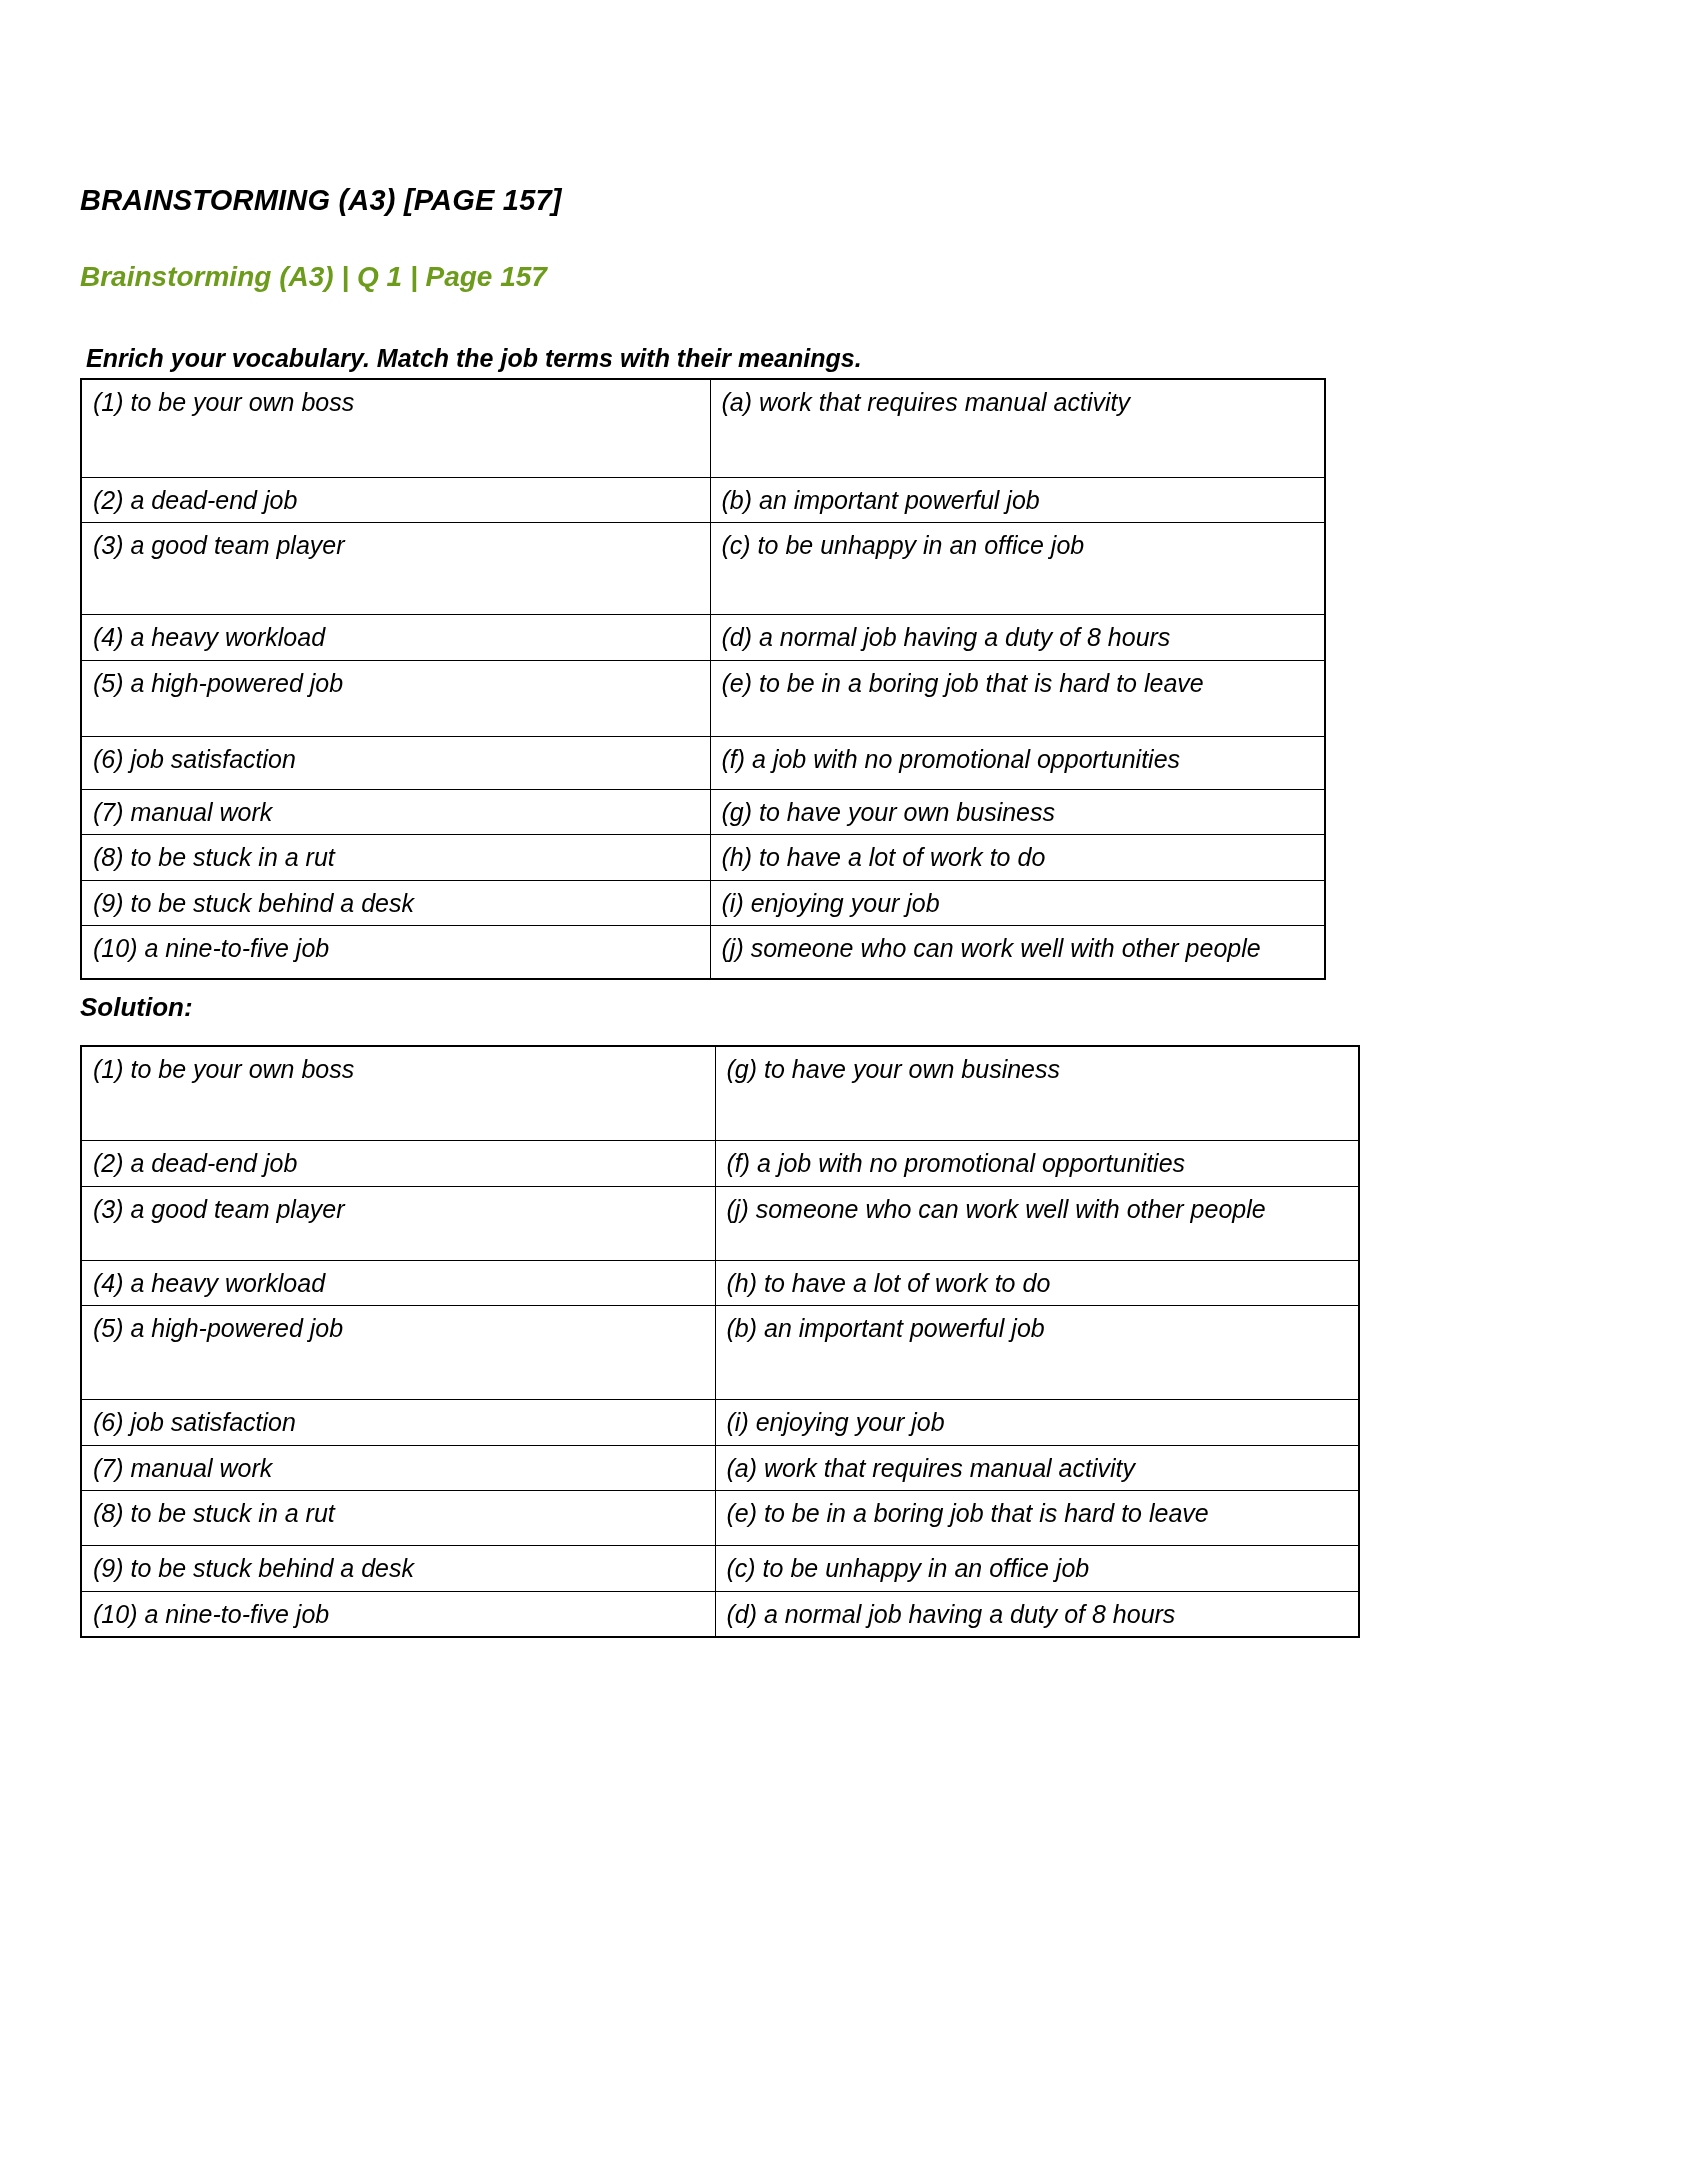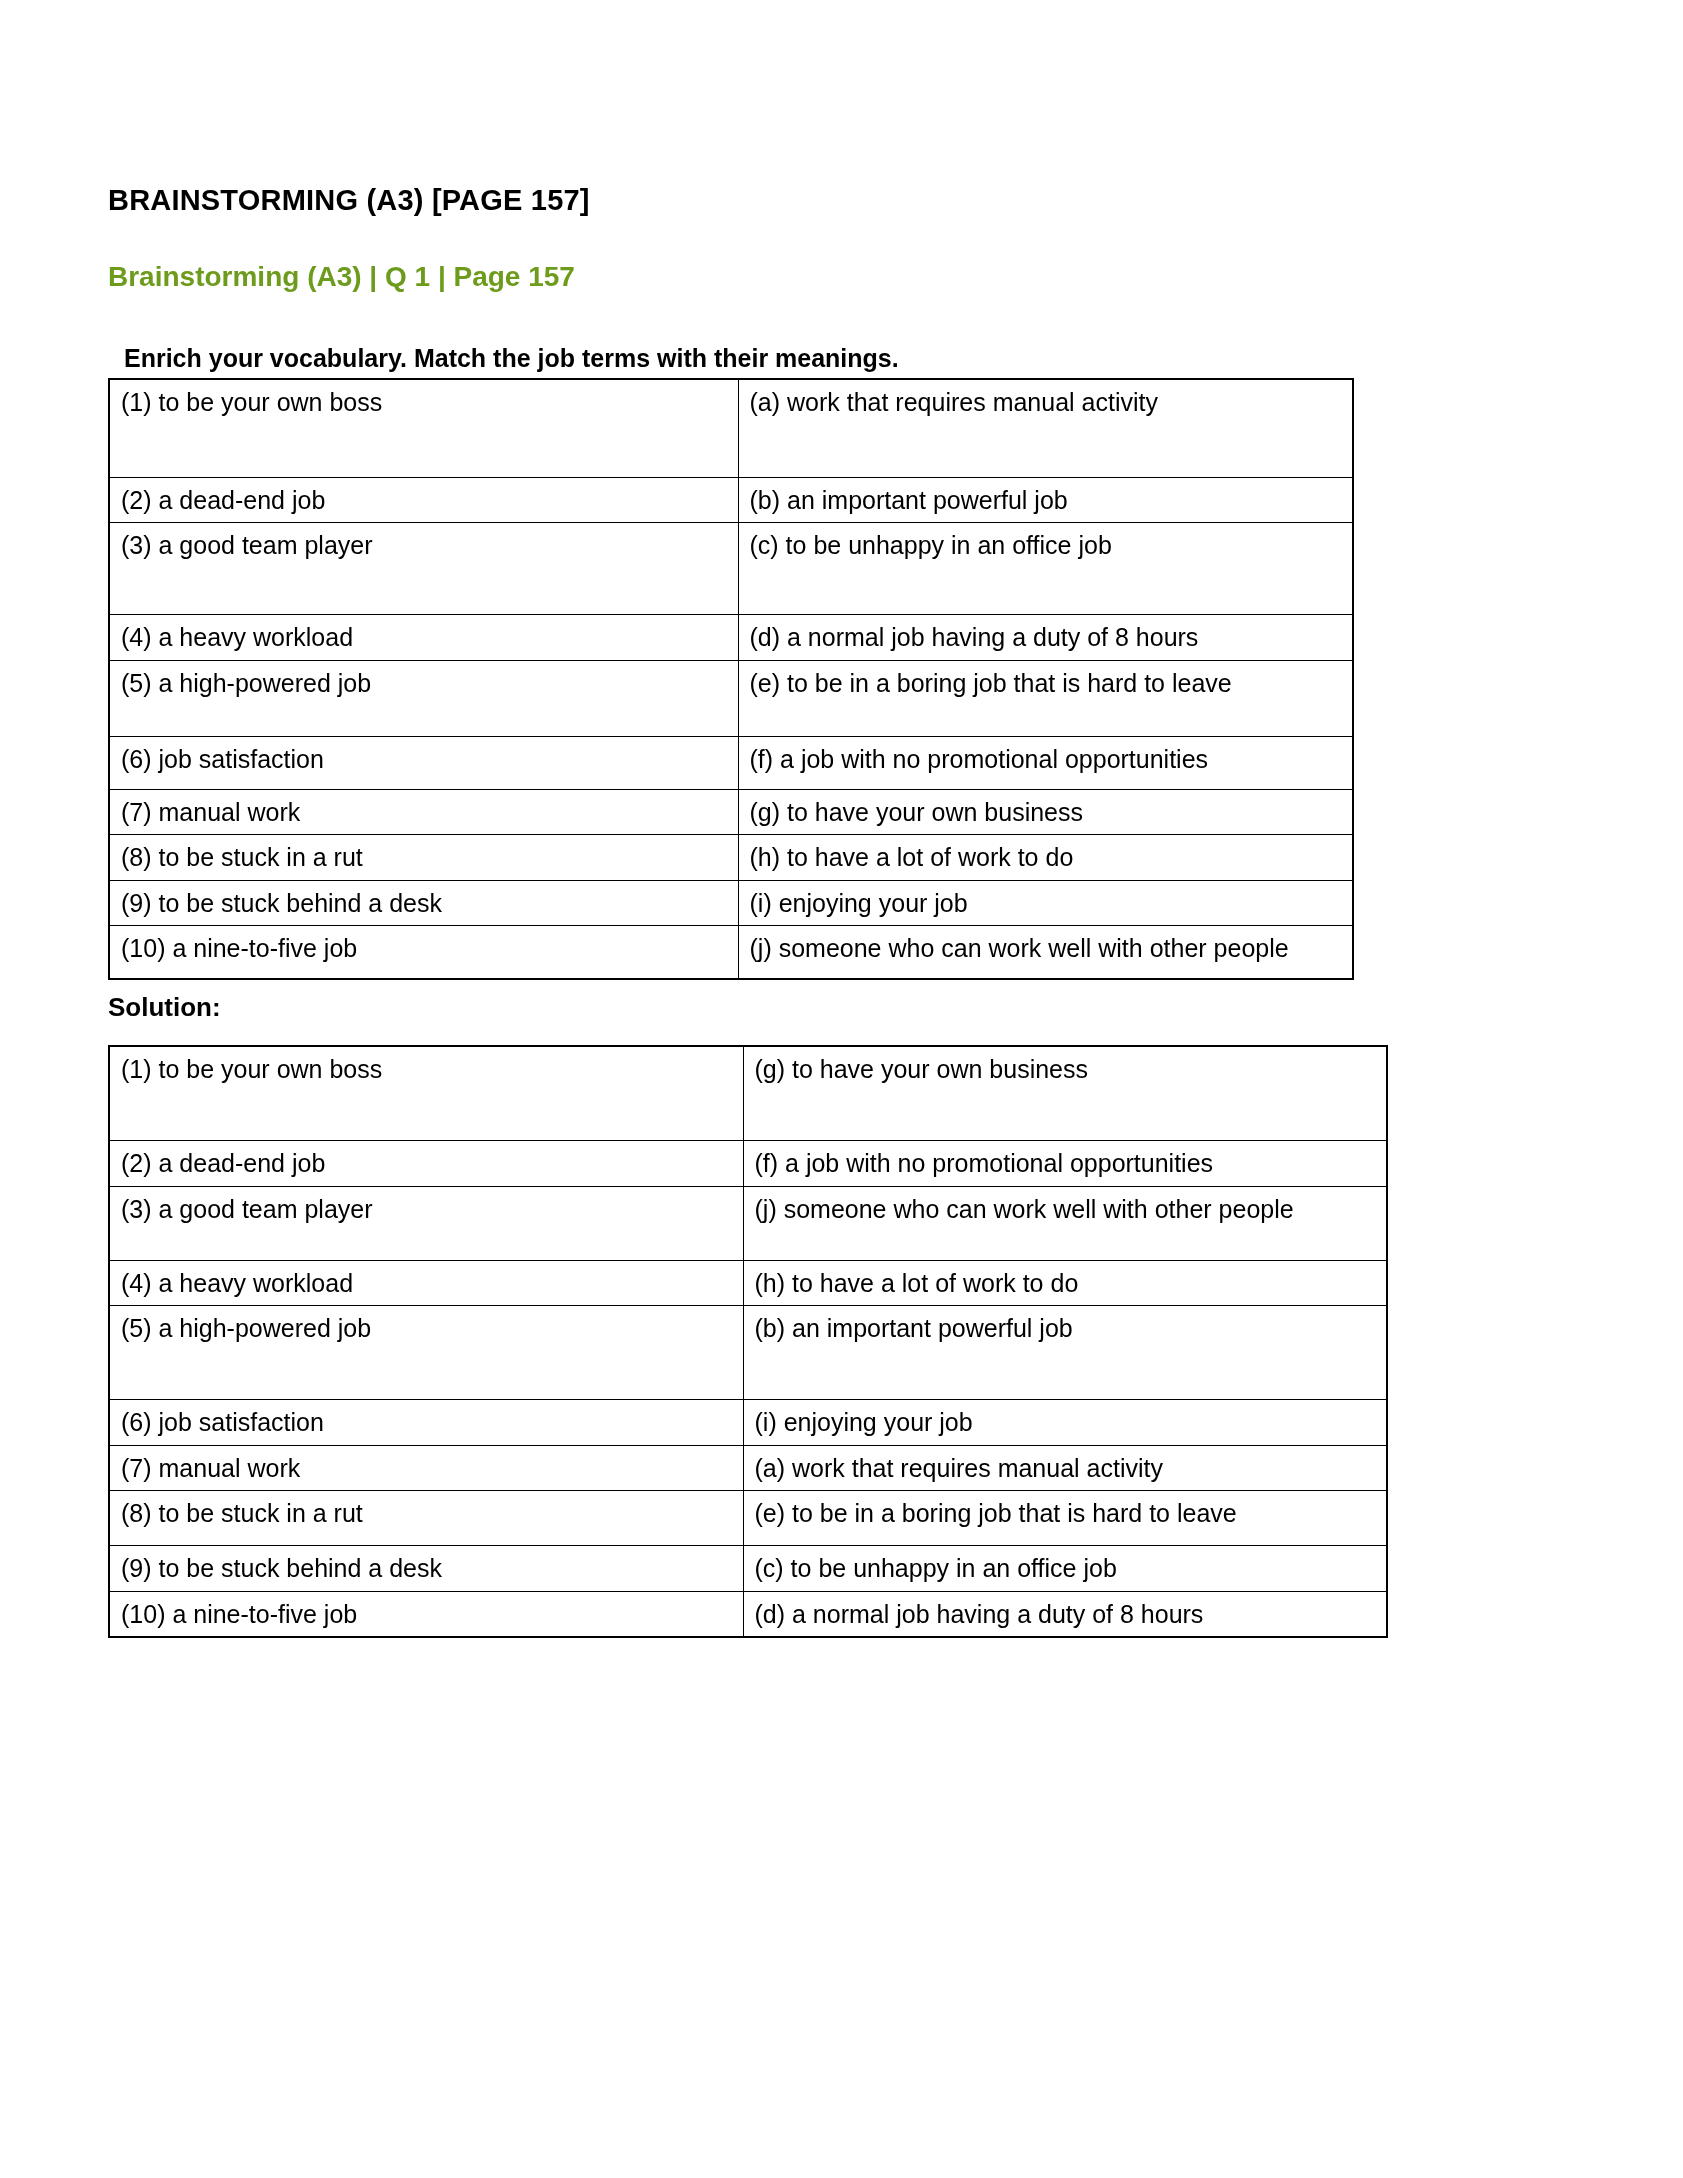--- a/index.html
+++ b/index.html
@@ -13,40 +13,41 @@
     font-family: "Liberation Sans", sans-serif;
     color: #000000;
     -webkit-font-smoothing: antialiased;
   }
   .page {
     position: relative;
     width: 1353px;
     height: 2178px;
     background: #ffffff;
     box-sizing: border-box;
-    padding: 183px 203px 0 108px;
+    padding: 183px 203px 0 80px;
+    font-style: italic;
   }
   .doc-title {
     font-size: 29px;
     font-weight: bold;
     letter-spacing: 0.2px;
     margin: 0 0 42px 0;
     line-height: 1.2;
   }
   .sub-heading {
     font-size: 28px;
     font-weight: bold;
     color: #6d9b1b;
     margin: 0 0 50px 0;
     line-height: 1.2;
   }
   .instruction {
     font-size: 25px;
     font-weight: bold;
-    margin: 0 0 0 16px;
+    margin: 0 0 0 6px;
     line-height: 1.25;
     padding-bottom: 3px;
   }
   table.match {
     border-collapse: collapse;
     table-layout: fixed;
     width: 1243px;
     margin: 0;
     border: 2px solid #000;
   }

